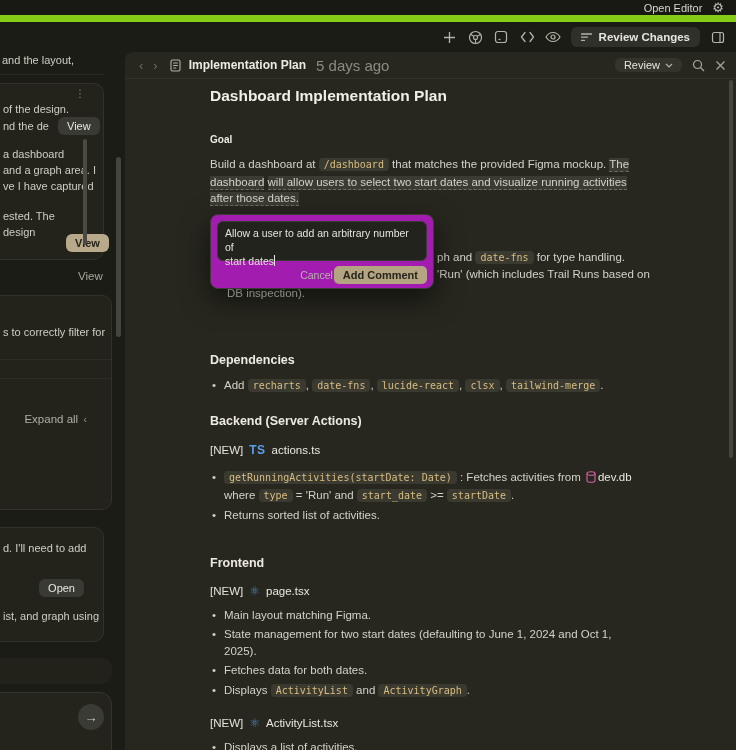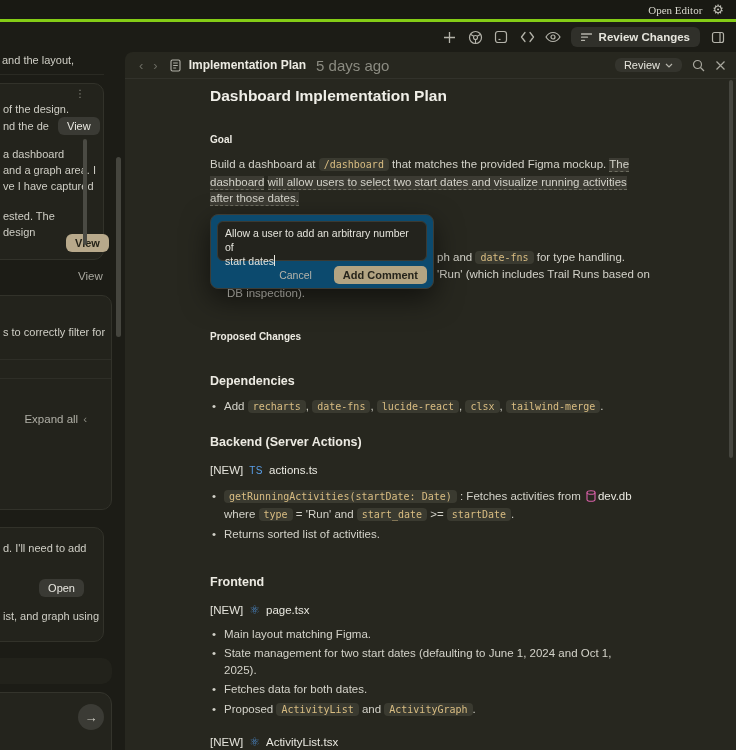--- a/index.html
+++ b/index.html
@@ -6,23 +6,23 @@
   html,body { width:736px; height:750px; overflow:hidden; }
   body {
     font-family:"Liberation Sans", sans-serif;
     background:#1c1c16; color:#d3d2c9;
     position:relative;
   }
 
   
   .top-bar {
     position:absolute; top:0; left:0; right:0; height:22px;
-    background:#191913; border-bottom:3px solid #84cc16;
+    background:#191913; border-bottom:7px solid #84cc16;
     display:flex; align-items:center; justify-content:flex-end; gap:10px;
-    padding:0 12px; z-index:5;font-family:Liberation Serif, serif;
+    padding:0 12px; z-index:5;
   }
   .open-editor { font-size:11px; color:#d8d7ce; }
   .gear { font-size:13px; color:#c0bfb6; line-height:1; }
 
   
   .toolbar-row {
     position:absolute; top:22px; left:0; right:0; height:30px;
     display:flex; align-items:center; justify-content:flex-end; gap:9px;
     padding:0 10px;
   }
@@ -109,42 +109,42 @@
   .hl { background:#3c3b33; border-bottom:1px dashed #6d6d60; padding-bottom:1px; }
 
   
   .obscured-region { position:relative; height:114px; }
   .frag { position:absolute; white-space:nowrap; font-size:11.5px; }
   .frag1 { left:227px; top:44px; }
   .frag2 { left:227px; top:61px; }
   .frag3 { left:17px; top:80px; }
   .comment-popup {
     position:absolute; left:0; top:7px; width:224px; height:75px;
-    background:#0c4a6e; border:1px solid #3c3c35; border-radius:8px;
+    background:#a21caf; border:1px solid #3c3c35; border-radius:8px;
     box-shadow:0 10px 28px rgba(0,0,0,.55); z-index:2; padding:6px;
   }
   .comment-textarea {
     height:40px; background:#23231d; border:1px solid #3a3a33; border-radius:6px;
     padding:4px 7px; font-size:10.5px; line-height:14px; color:#e4e3db;
   }
   .caret { display:inline-block; width:1px; height:11px; background:#e8e7e0; vertical-align:-1px; }
-  .popup-actions { display:flex; align-items:center; justify-content:flex-end; gap:22px; margin-top:5px; }
+  .popup-actions { display:flex; align-items:center; justify-content:flex-end; gap:1px; margin-top:5px; }
   .cancel-link { font-size:10.5px; color:#b5b4ab; }
   .add-comment-btn {
     background:#b3a482; color:#26241b; font-size:11px; font-weight:700;
     border-radius:5px; padding:3px 9px;
   }
 
   .h2-proposed { margin-top:10px; }
   .h3-sec { margin-top:32px; }
   ul.doc-list { list-style:none; margin-top:10px; }
   ul.doc-list li { position:relative; padding-left:14px; margin:3px 0; max-width:430px; }
   ul.doc-list li::before { content:"•"; position:absolute; left:2px; color:#d3d2c9; }
   .new-row { margin-top:15px; font-size:11.5px; color:#e4e3db; display:flex; align-items:center; gap:6px; }
-  .ts-badge { color:#5a9fe8; font-size:10px; font-weight:400; letter-spacing:.5px; }
+  .ts-badge { color:#5a9fe8; font-size:12px; font-weight:700; letter-spacing:.5px; }
   .react-badge { color:#4d8fd6; font-size:12px; line-height:1; }
   .db-icon { display:inline-flex; vertical-align:-2px; margin:0 2px; }
   .filename { color:#e9e8e0; }
 
   .main-scrollbar { position:absolute; right:3px; top:28px; width:4px; height:378px; border-radius:2px; background:#46463f; }
 </style>
 </head>
 <body>
 
 <div class="top-bar">
@@ -293,21 +293,20 @@
             <span>Allow a user to add an arbitrary number of</span><br>
             <span>start dates</span><span class="caret"></span>
           </div>
           <div class="popup-actions">
             <span class="cancel-link">Cancel</span>
             <span class="add-comment-btn">Add Comment</span>
           </div>
         </div>
       </div>
 
-      <h2 class="h2-proposed">Proposed Changes</h2>
 
       <h3 class="h3-sec">Dependencies</h3>
       <ul class="doc-list">
         <li><span>Add </span><span class="chip">recharts</span><span>, </span><span class="chip">date-fns</span><span>, </span><span class="chip">lucide-react</span><span>, </span><span class="chip">clsx</span><span>, </span><span class="chip">tailwind-merge</span><span>.</span></li>
       </ul>
 
       <h3 style="margin-top:20px;">Backend (Server Actions)</h3>
       <div class="new-row">
         <span>[NEW]</span>
         <span class="ts-badge">TS</span>
@@ -326,21 +325,21 @@
       <h3 class="h3-sec">Frontend</h3>
       <div class="new-row">
         <span>[NEW]</span>
         <span class="react-badge">⚛</span>
         <span class="filename">page.tsx</span>
       </div>
       <ul class="doc-list">
         <li>Main layout matching Figma.</li>
         <li>State management for two start dates (defaulting to June 1, 2024 and Oct 1, 2025).</li>
         <li>Fetches data for both dates.</li>
-        <li><span>Proposed </span><span class="chip">ActivityList</span><span> and </span><span class="chip">ActivityGraph</span><span>.</span></li>
+        <li><span>Displays </span><span class="chip">ActivityList</span><span> and </span><span class="chip">ActivityGraph</span><span>.</span></li>
       </ul>
 
       <div class="new-row" style="margin-top:18px;">
         <span>[NEW]</span>
         <span class="react-badge">⚛</span>
         <span class="filename">ActivityList.tsx</span>
       </div>
       <ul class="doc-list">
         <li>Displays a list of activities.</li>
 

